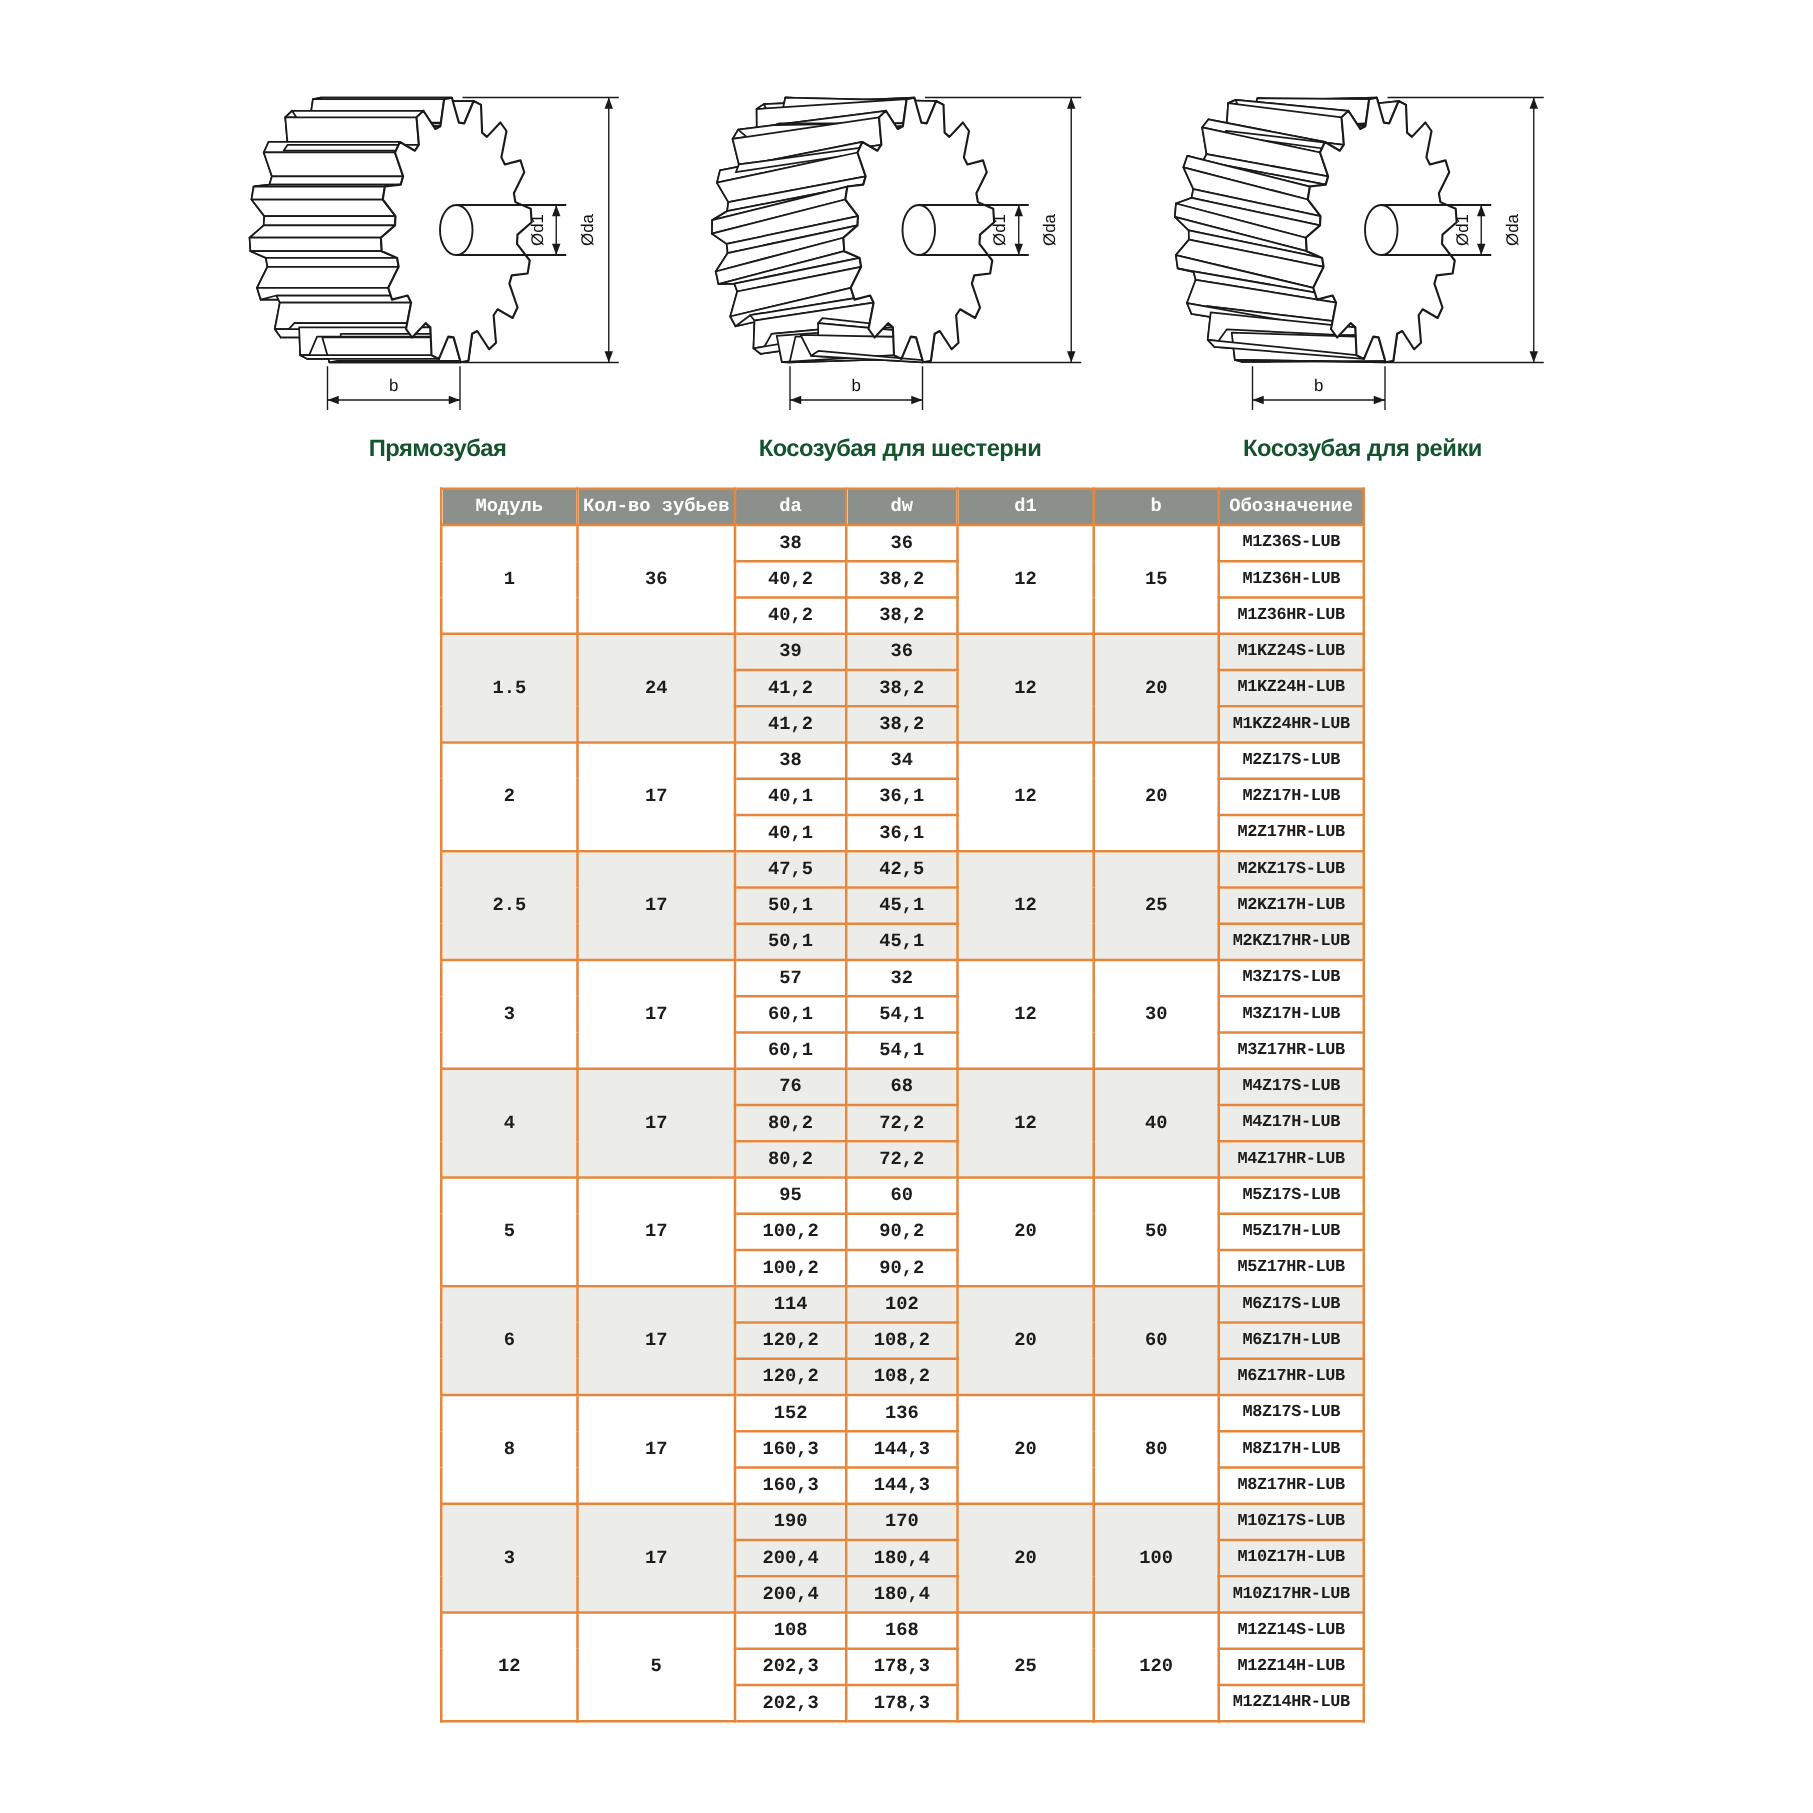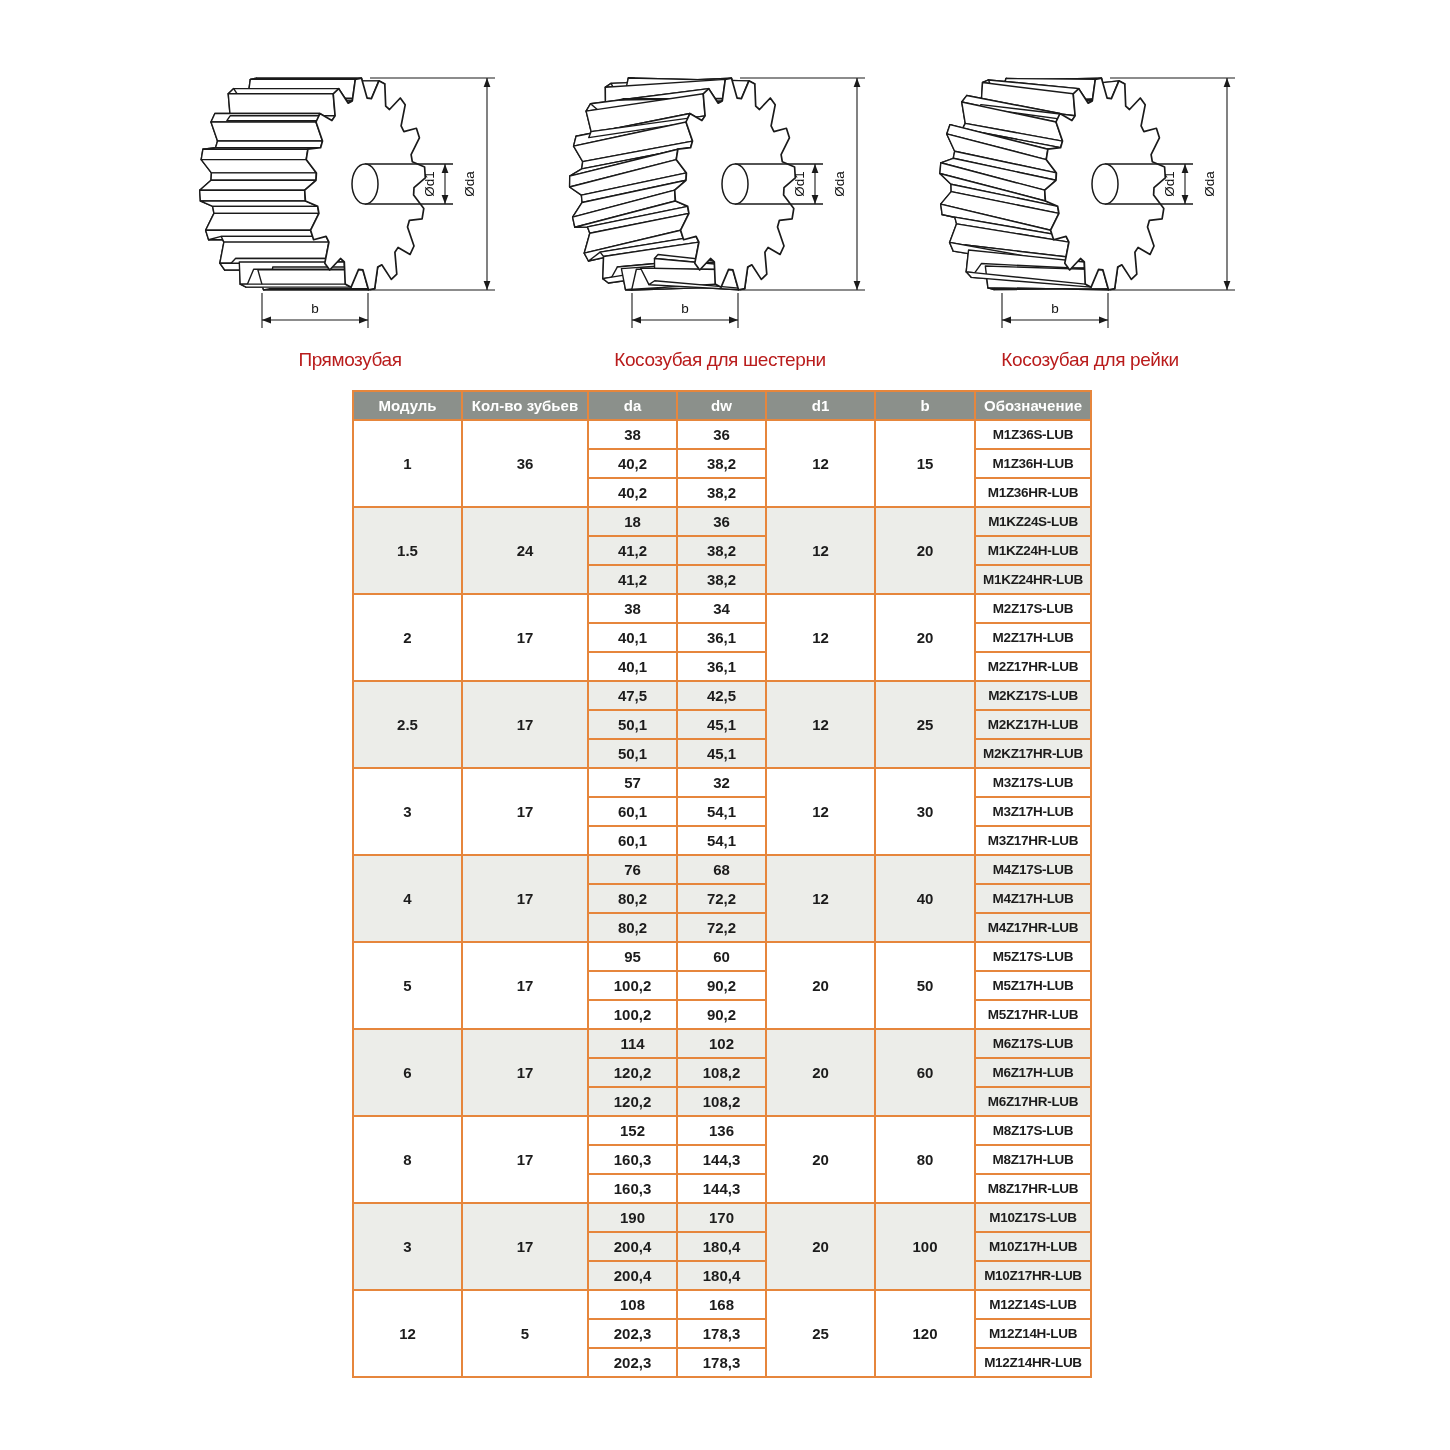--- a/index.html
+++ b/index.html
@@ -1,25 +1,25 @@
 <!DOCTYPE html>
 <html><head>
 <meta charset="utf-8">
 <style>
   html,body{margin:0;padding:0;background:#fff;}
   .page{position:relative;width:1450px;height:1450px;background:#fff;overflow:hidden;
         font-family:"Liberation Sans",sans-serif;}
   .diagrams-row{position:absolute;left:180px;top:38px;display:flex;gap:30px;}
   .diagram{margin:0;width:340px;}
   .gear-svg{display:block;width:340px;height:305px;}
-  .gear-label{margin-top:6px;text-align:center;font-weight:400;font-size:19px;
-              letter-spacing:-0.4px;color:#b91c1c;}
+  .gear-label{margin-top:6px;text-align:center;font-weight:700;font-size:19px;
+              letter-spacing:-0.4px;color:#14532d;}
   .spec-table{position:absolute;left:352px;top:390px;width:738px;border-collapse:collapse;
               table-layout:fixed;text-align:center;color:#1c1c1c;
-              font-family:Liberation Sans, sans-serif;font-size:15px;font-weight:700;}
+              font-family:Liberation Mono, monospace;font-size:15px;font-weight:700;}
   .spec-table th,.spec-table td{border:2px solid #e6863c;padding:0;height:27px;
               line-height:27px;overflow:hidden;white-space:nowrap;}
   .spec-table th{background:#8b908b;color:#ffffff;font-size:15px;font-weight:700;}
   .spec-table td{background:#ffffff;}
   .spec-table td.alt{background:#ecede9;}
   .spec-table td.desig{font-size:13.5px;letter-spacing:-0.3px;}
 </style>
 </head>
 <body>
 
@@ -278,21 +278,21 @@
           <td class="desig">M1Z36H-LUB</td>
         </tr>
         <tr>
           <td>40,2</td>
           <td>38,2</td>
           <td class="desig">M1Z36HR-LUB</td>
         </tr>
         <tr>
           <td rowspan="3" class="alt">1.5</td>
           <td rowspan="3" class="alt">24</td>
-          <td class="alt">18</td>
+          <td class="alt">39</td>
           <td class="alt">36</td>
           <td rowspan="3" class="alt">12</td>
           <td rowspan="3" class="alt">20</td>
           <td class="alt desig">M1KZ24S-LUB</td>
         </tr>
         <tr>
           <td class="alt">41,2</td>
           <td class="alt">38,2</td>
           <td class="alt desig">M1KZ24H-LUB</td>
         </tr>

